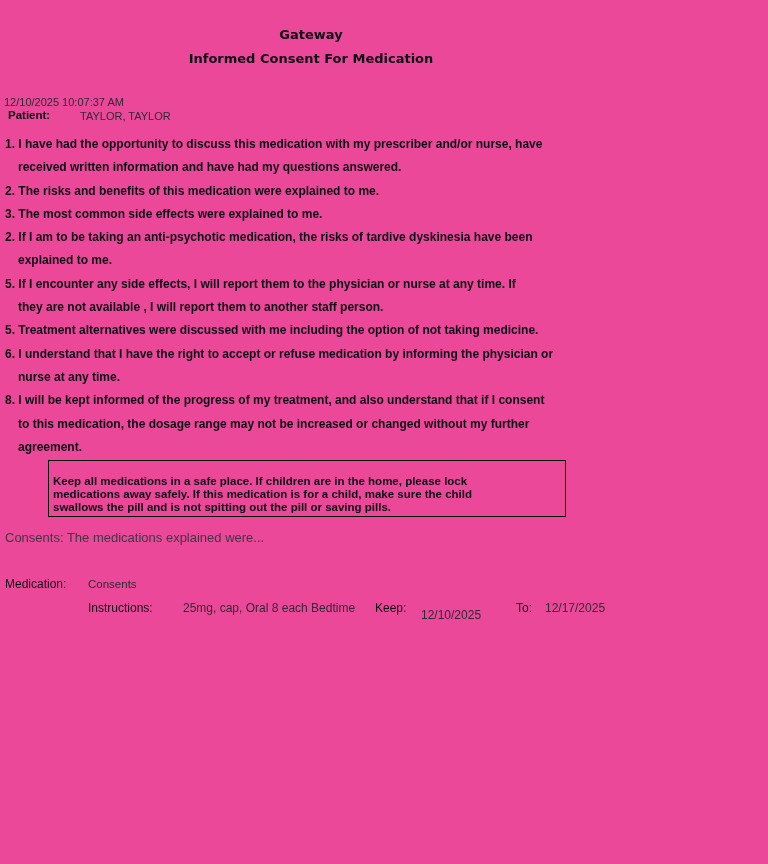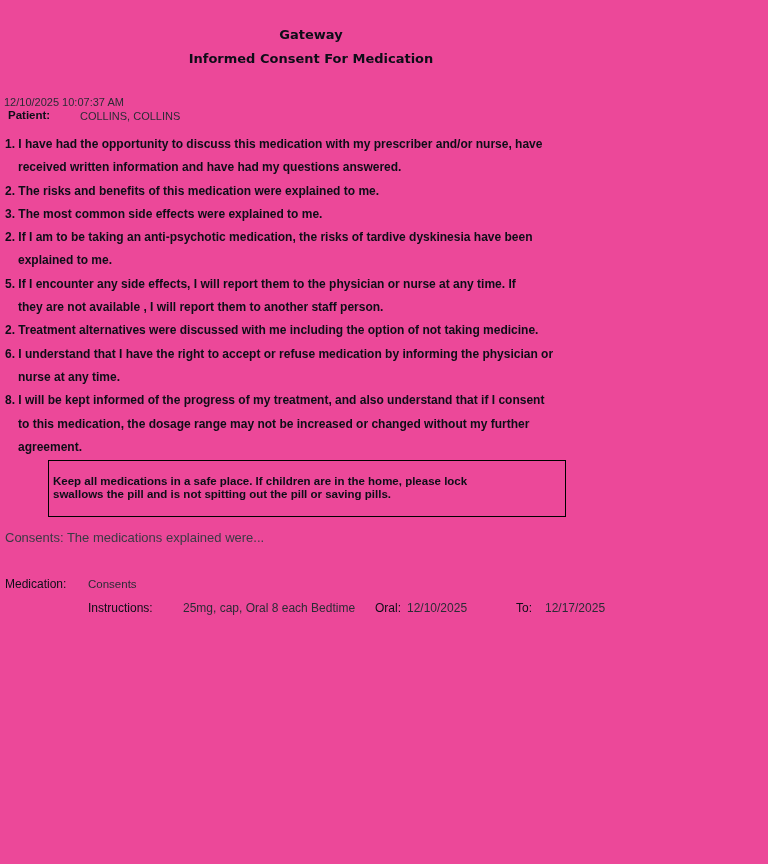--- a/index.html
+++ b/index.html
@@ -94,54 +94,55 @@
 <body>
 
 <div class="page">
 
   <div class="org">Gateway</div>
   <div class="title">Informed Consent For Medication</div>
   <div class="timestamp">12/10/2025 10:07:37 AM</div>
 
   <div class="patient-row">
     <span class="lbl">Patient:</span>
-    <span class="val">COLLINS, COLLINS</span>
+    <span class="val">TAYLOR, TAYLOR</span>
   </div>
 
   <div class="consent-list">
     <div class="cline">1. I have had the opportunity to discuss this medication with my prescriber and/or nurse, have</div>
     <div class="cline cont">received written information and have had my questions answered.</div>
     <div class="cline">2. The risks and benefits of this medication were explained to me.</div>
     <div class="cline">3. The most common side effects were explained to me.</div>
     <div class="cline">2. If I am to be taking an anti-psychotic medication, the risks of tardive dyskinesia have been</div>
     <div class="cline cont">explained to me.</div>
     <div class="cline">5. If I encounter any side effects, I will report them to the physician or nurse at any time. If</div>
     <div class="cline cont">they are not available , I will report them to another staff person.</div>
-    <div class="cline">2. Treatment alternatives were discussed with me including the option of not taking medicine.</div>
+    <div class="cline">5. Treatment alternatives were discussed with me including the option of not taking medicine.</div>
     <div class="cline">6. I understand that I have the right to accept or refuse medication by informing the physician or</div>
     <div class="cline cont">nurse at any time.</div>
     <div class="cline">8. I will be kept informed of the progress of my treatment, and also understand that if I consent</div>
     <div class="cline cont">to this medication, the dosage range may not be increased or changed without my further</div>
     <div class="cline cont">agreement.</div>
   </div>
 
   <div class="warning-box">
     <div>Keep all medications in a safe place. If children are in the home, please lock</div>
+    <div>medications away safely. If this medication is for a child, make sure the child</div>
     <div>swallows the pill and is not spitting out the pill or saving pills.</div>
   </div>
 
   <div class="consents-line">Consents: The medications explained were...</div>
 
   <div class="medication-row">
     <span class="pos b" style="left:5px;">Medication:</span>
     <span class="pos r" style="left:88px; top:1px; font-size:11.5px;">Consents</span>
   </div>
 
   <div class="instructions-row">
     <span class="pos b" style="left:88px;">Instructions:</span>
     <span class="pos r" style="left:183px;">25mg, cap, Oral 8 each Bedtime</span>
-    <span class="pos b" style="left:375px;">Oral:</span>
-    <span class="pos r" style="left:407px;">12/10/2025</span>
+    <span class="pos b" style="left:375px;">Keep:</span>
+    <span class="pos r" style="left:421px;margin-top:7px;">12/10/2025</span>
     <span class="pos b" style="left:516px;">To:</span>
     <span class="pos r" style="left:545px;">12/17/2025</span>
   </div>
 
 </div>
 
 </body></html>

